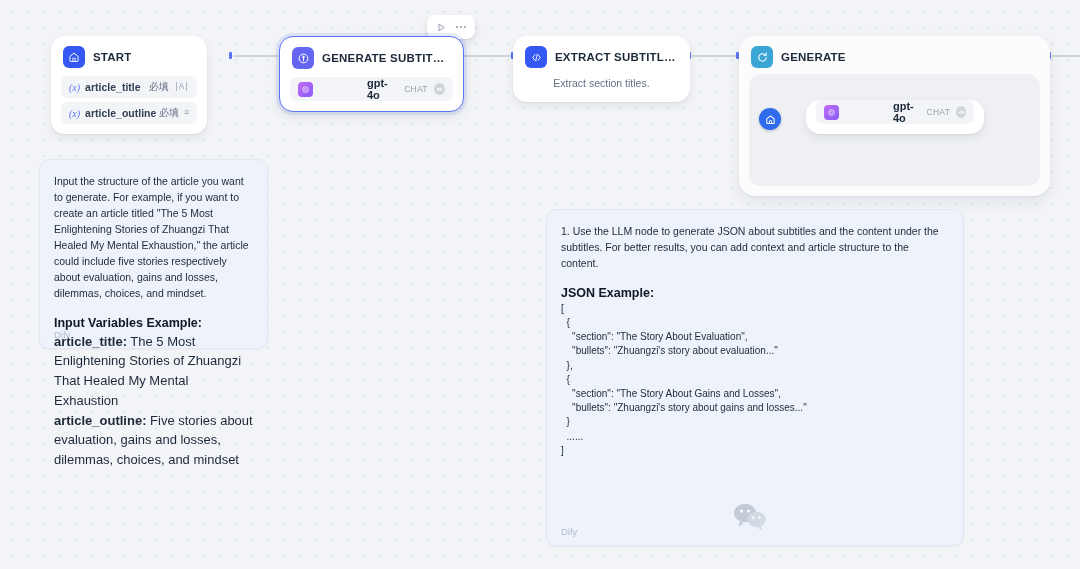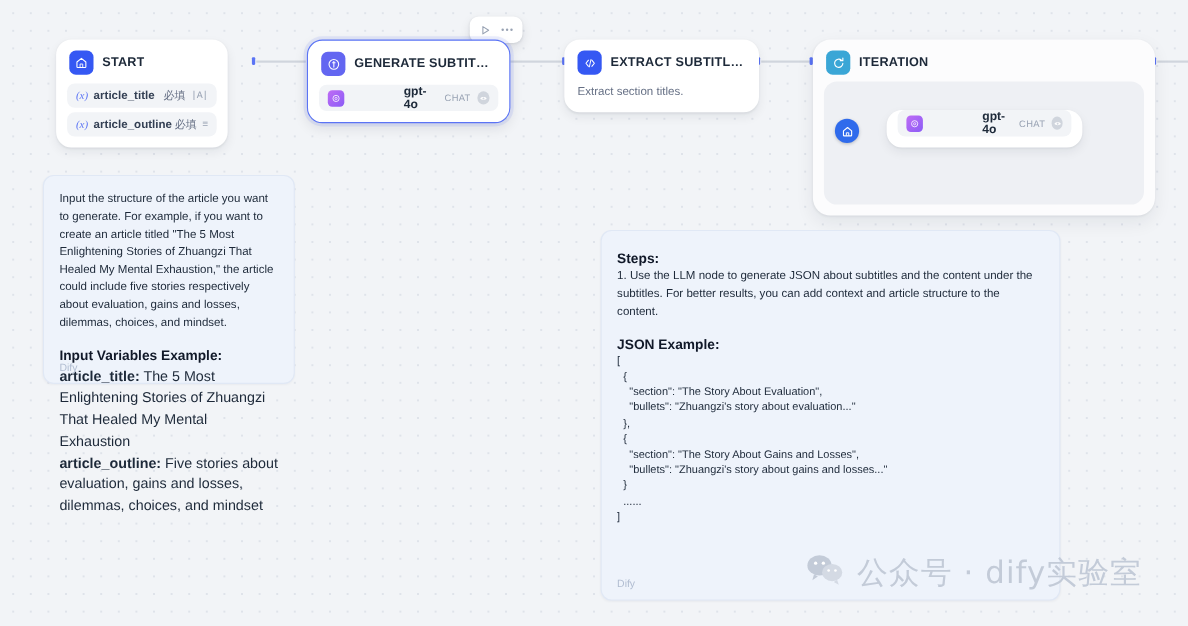--- a/index.html
+++ b/index.html
@@ -127,20 +127,21 @@
     width: 12px; height: 12px;
     border-radius: 50%;
     background: #d0d5dd;
     display: flex; align-items:center; justify-content:center;
   }
   .node-desc {
     font-size: 10.5px;
     color: #667085;
     padding: 0 12px 12px 12px;
     line-height: 1.35;
+    text-align: center;
   }
 
   
   .selected {
     border: 1.5px solid #5b74f5;
     box-shadow: 0 0 0 3px rgba(91,116,245,0.12), 0 4px 12px rgba(16,24,40,0.10);
   }
 
   
   .iteration {
@@ -358,21 +359,21 @@
   </div>
 
   <div class="iteration" style="left:739px; top:36px; width:311px; height:160px;">
     <div class="node-header">
       <div class="node-icon" style="background:#3aa6d6;">
         <svg width="13" height="13" viewBox="0 0 16 16">
           <path d="M12.6 8 a4.6 4.6 0 1 1 -1.6 -3.5" fill="none" stroke="#fff" stroke-width="1.25" stroke-linecap="round"></path>
           <path d="M12.6 2.2 V5.1 H9.7" fill="none" stroke="#fff" stroke-width="1.25" stroke-linecap="round" stroke-linejoin="round"></path>
         </svg>
       </div>
-      <div class="node-title">ITERATION</div>
+      <div class="node-title">GENERATE</div>
     </div>
     <div class="iteration-inner"></div>
   </div>
 
   <div class="iter-start-handle" style="left:759px; top:108px;">
     <svg width="11" height="11" viewBox="0 0 16 16">
       <path d="M2.6 7.2 L8 2.8 L13.4 7.2 V13 a0.9 0.9 0 0 1 -0.9 0.9 H3.5 a0.9 0.9 0 0 1 -0.9 -0.9 Z" fill="none" stroke="#fff" stroke-width="1.5" stroke-linejoin="round"></path>
       <path d="M6.4 13.6 V9.8 h3.2 v3.8" fill="none" stroke="#fff" stroke-width="1.3"></path>
     </svg>
   </div>
@@ -404,21 +405,20 @@
     <div class="kv">
       <b>article_title:</b><span> The 5 Most Enlightening Stories of Zhuangzi That Healed My Mental Exhaustion</span>
     </div>
     <div class="kv">
       <b>article_outline:</b><span> Five stories about evaluation, gains and losses, dilemmas, choices, and mindset</span>
     </div>
     <div class="note-brand">Dify</div>
   </div>
 
   <div class="note" style="left:546px; top:209px; width:418px; height:337px;">
-    <h4 style="margin-top:4px;">Steps:</h4>
     <p>1. Use the LLM node to generate JSON about subtitles and the content under the subtitles. For better results, you can add context and article structure to the content.</p>
     <h4>JSON Example:</h4>
     <div class="json-block">[
   {
     "section": "The Story About Evaluation",
     "bullets": "Zhuangzi's story about evaluation..."
   },
   {
     "section": "The Story About Gains and Losses",
     "bullets": "Zhuangzi's story about gains and losses..."
@@ -434,16 +434,15 @@
         <ellipse cx="12" cy="11" rx="11" ry="9.2" fill="#c3cbd8"></ellipse>
         <path d="M7 19 L5.5 24.5 L10.5 21.2 Z" fill="#c3cbd8"></path>
         <ellipse cx="23.5" cy="17.5" rx="9.2" ry="7.8" fill="#d4dae4"></ellipse>
         <path d="M28 24 L29.5 28.5 L25 26 Z" fill="#d4dae4"></path>
         <circle cx="8.5" cy="9" r="1.5" fill="#ffffff"></circle>
         <circle cx="15.5" cy="9" r="1.5" fill="#ffffff"></circle>
         <circle cx="20.3" cy="15.6" r="1.2" fill="#ffffff"></circle>
         <circle cx="26.5" cy="15.6" r="1.2" fill="#ffffff"></circle>
       </svg>
     </span>
-    <span>公众号 · dify实验室</span>
   </div>
 
 </div>
 
 </body></html>

